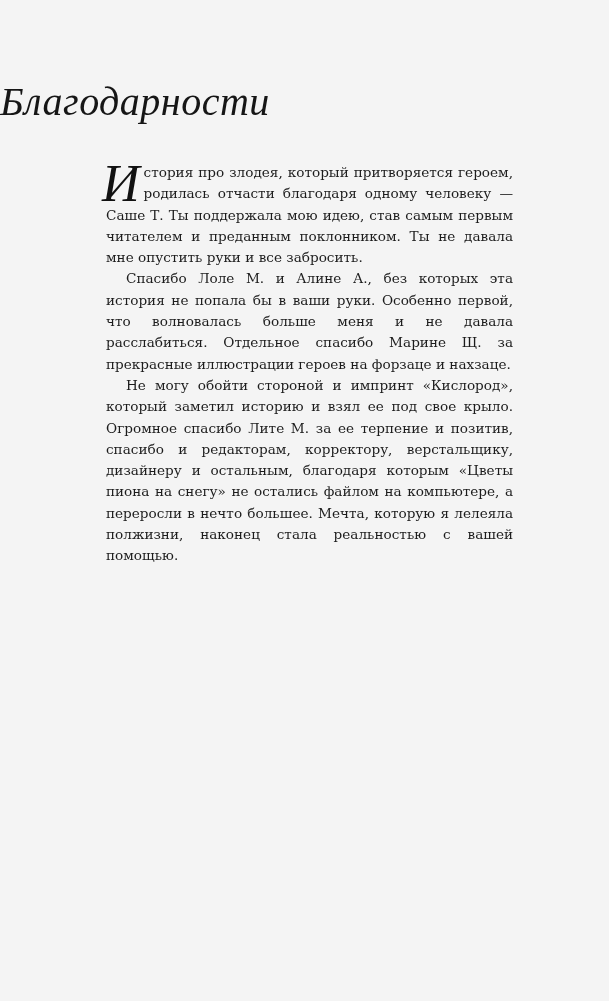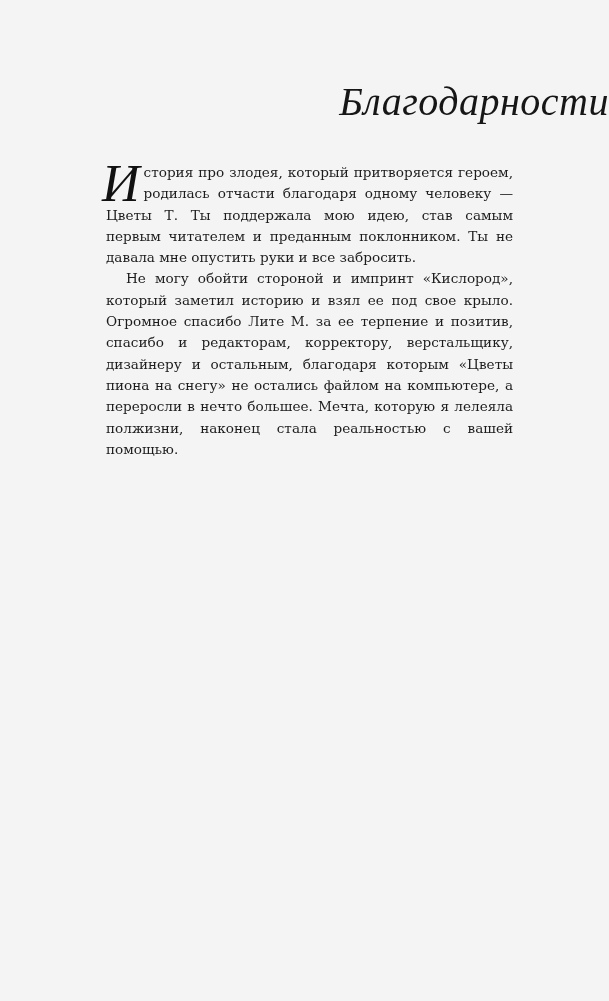--- a/index.html
+++ b/index.html
@@ -8,21 +8,21 @@
     background: #f4f4f4;
     overflow: hidden;
     position: relative;
     font-family: "DejaVu Serif", "Liberation Serif", serif;
     color: #1c1c1c;
   }
   .page { position: absolute; left: 0; top: 0; width: 609px; height: 1001px; }
   .title {
     position: absolute;
     top: 78px; left: 0; width: 609px;
-    text-align: right;
+    text-align: left;
     font-family: "Liberation Serif", serif;
     font-style: italic;
     font-size: 40px;
     letter-spacing: 0.5px;
     color: #161616;
   }
   .body-text {
     position: absolute;
     left: 106px; top: 162px; width: 407px;
     font-size: 13.6px;
@@ -42,16 +42,17 @@
     color: #111;
   }
 </style>
 </head>
 <body>
 
 <div class="page">
   <div class="title">Благодарности</div>
 
   <div class="body-text">
-    <p class="first"><span class="dropcap">И</span><span>стория про злодея, который притворяется героем, родилась отчасти благодаря одному человеку — Цветы Т. Ты поддержала мою идею, став самым первым читателем и преданным поклонником. Ты не давала мне опустить руки и все забросить.</span></p>
+    <p class="first"><span class="dropcap">И</span><span>стория про злодея, который притворяется героем, родилась отчасти благодаря одному человеку — Саше Т. Ты поддержала мою идею, став самым первым читателем и преданным поклонником. Ты не давала мне опустить руки и все забросить.</span></p>
+    <p>Спасибо Лоле М. и Алине А., без которых эта история не попала бы в ваши руки. Особенно первой, что волновалась больше меня и не давала расслабиться. Отдельное спасибо Марине Щ. за прекрасные иллюстрации героев на форзаце и нахзаце.</p>
     <p>Не могу обойти стороной и импринт «Кислород», который заметил историю и взял ее под свое крыло. Огромное спасибо Лите М. за ее терпение и позитив, спасибо и редакторам, корректору, верстальщику, дизайнеру и остальным, благодаря которым «Цветы пиона на снегу» не остались файлом на компьютере, а переросли в нечто большее. Мечта, которую я лелеяла полжизни, наконец стала реальностью с вашей помощью.</p>
   </div>
 </div>
 
 </body></html>

